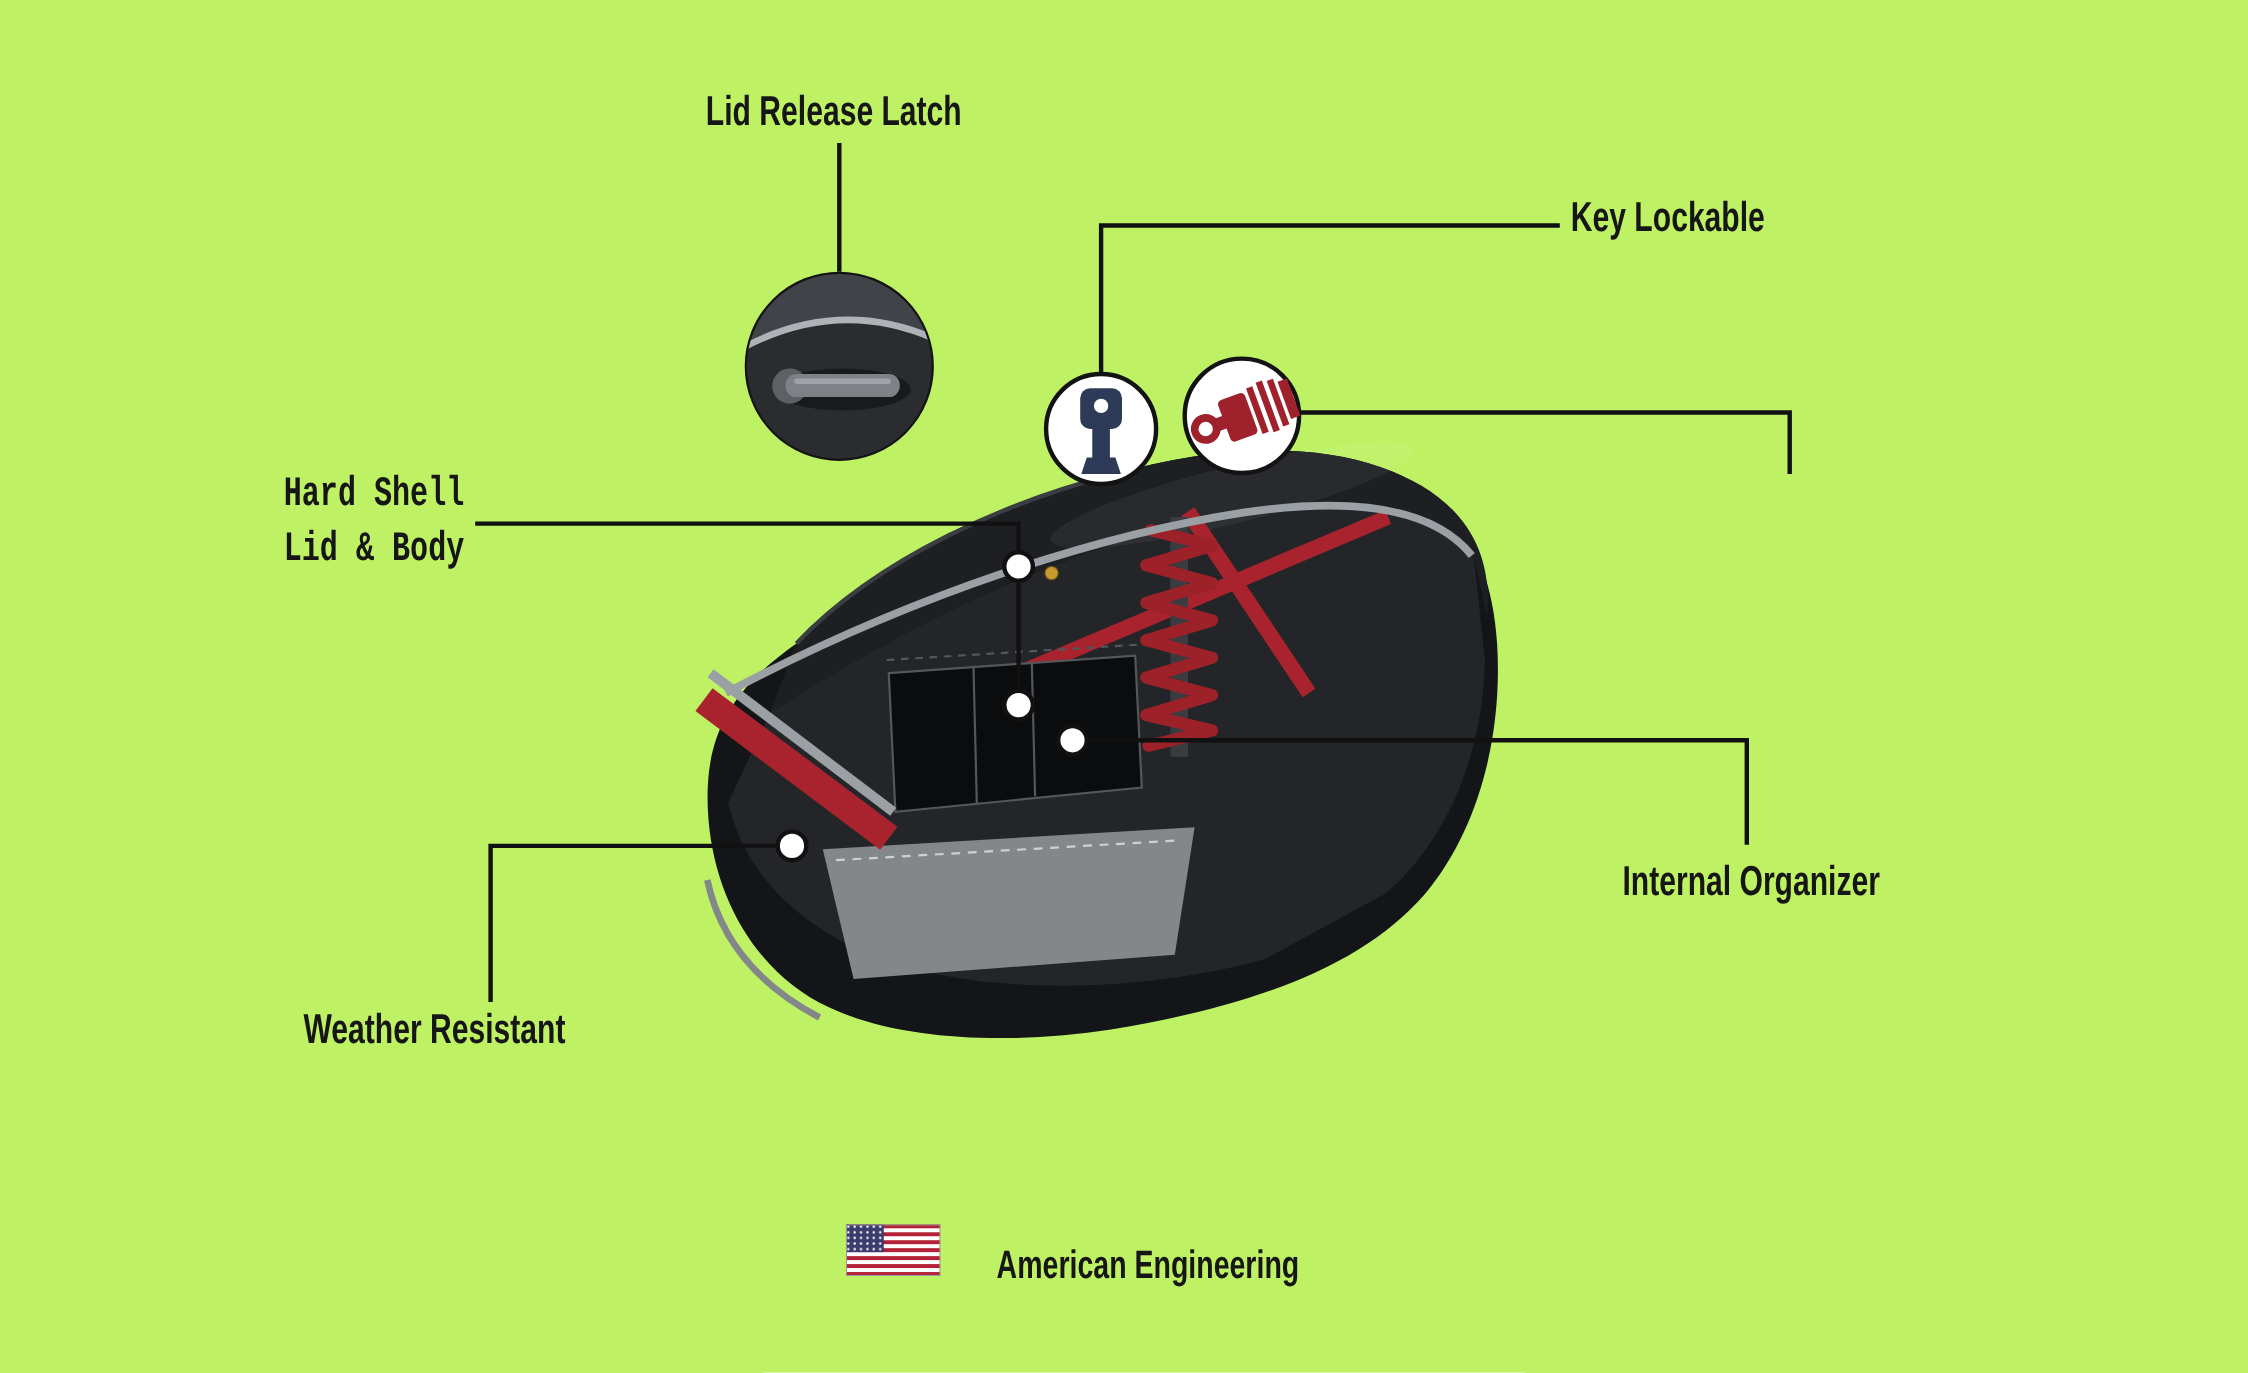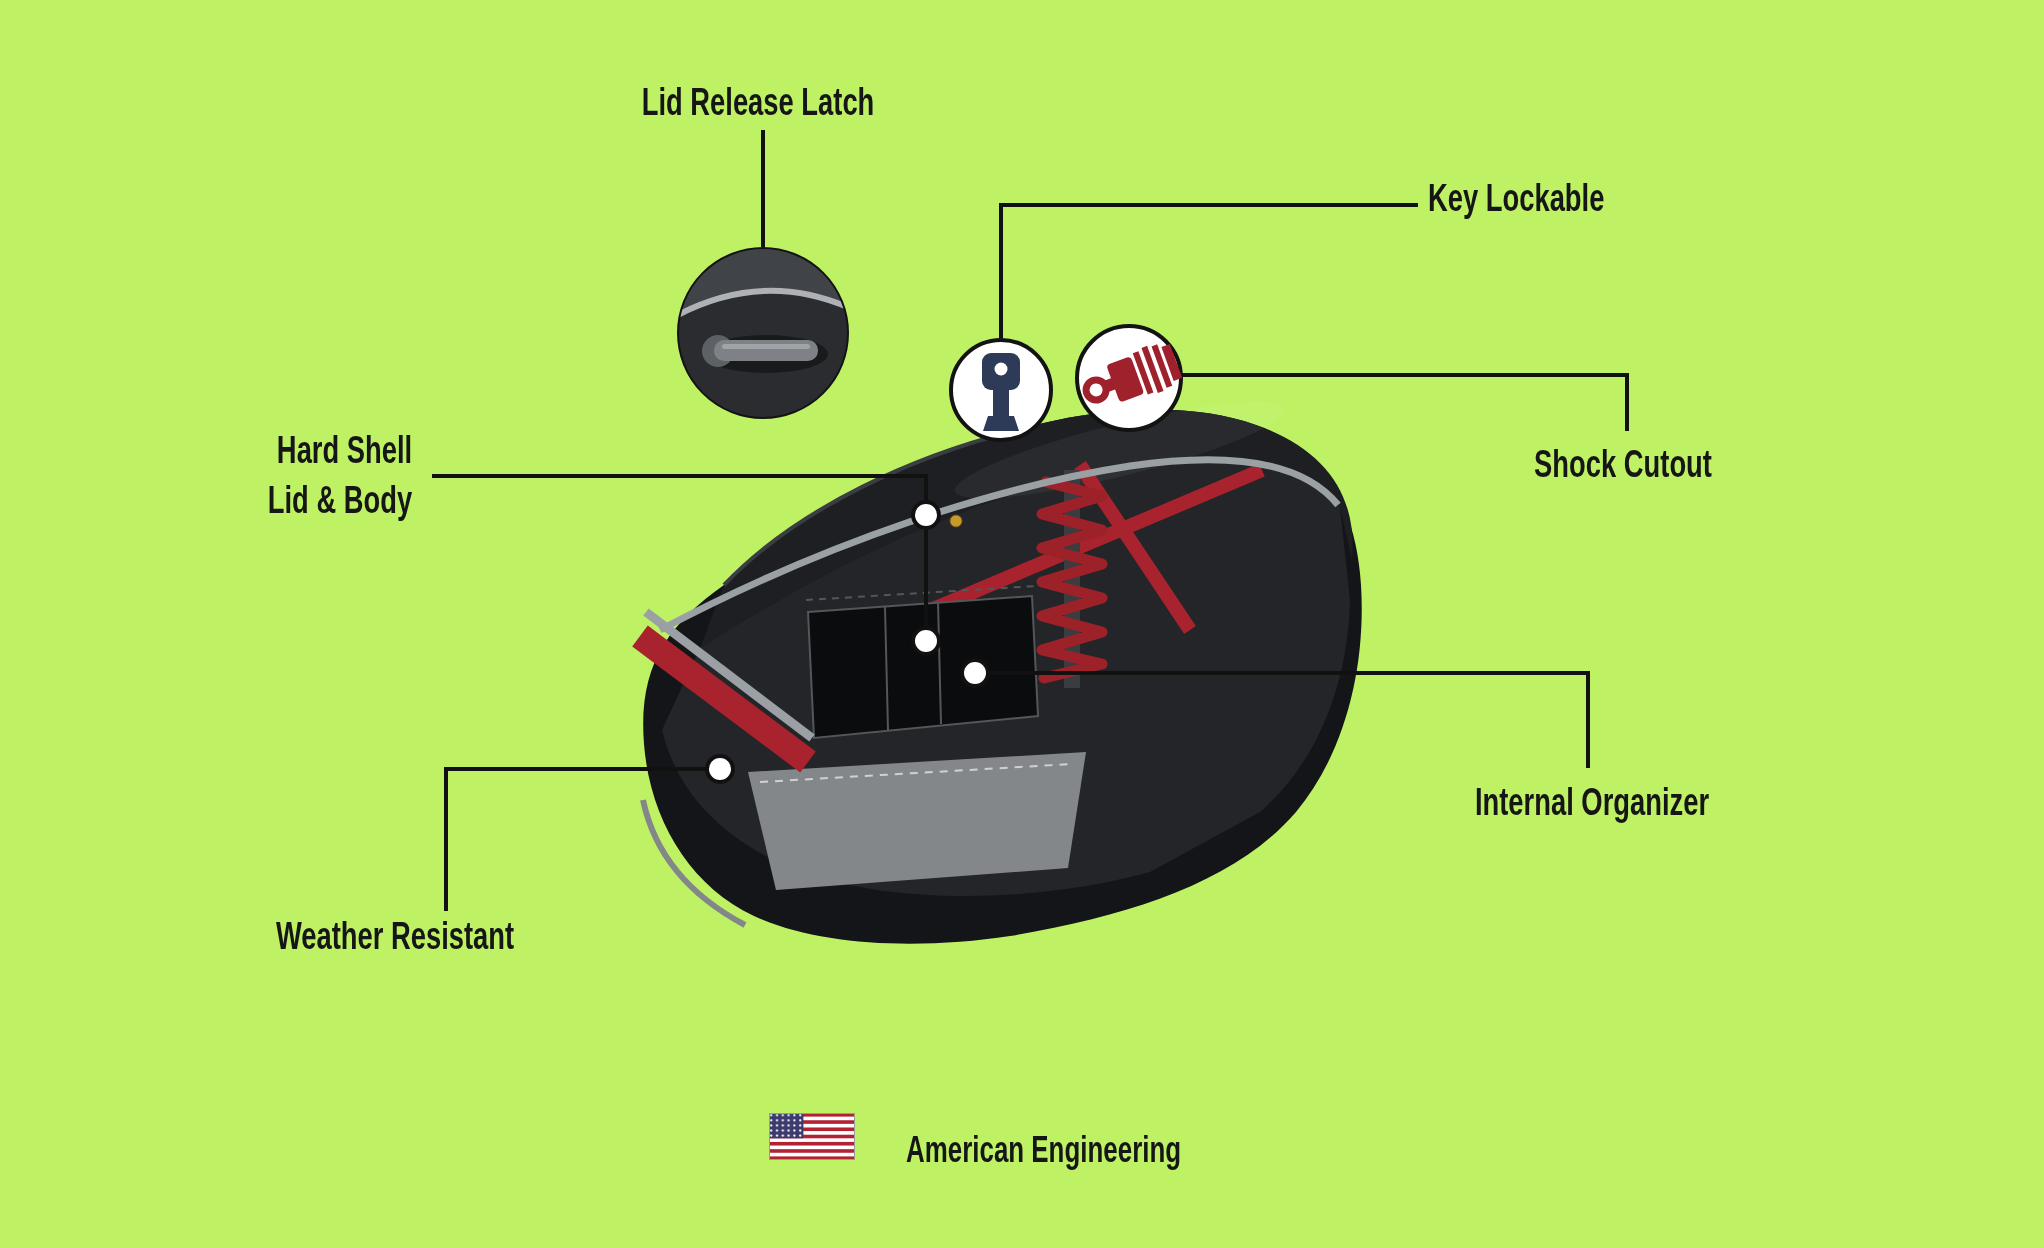--- a/index.html
+++ b/index.html
@@ -4,21 +4,21 @@
 <style>
   html,body{margin:0;padding:0;background:#fff;}
   #canvas{position:relative;width:2044px;height:1248px;background:#bef264;overflow:hidden;
           font-family:"Liberation Sans",sans-serif;}
   #art{position:absolute;left:0;top:0;}
   .label{position:absolute;font-weight:bold;font-size:38px;line-height:44px;color:#161616;white-space:nowrap;}
   .label .cond{display:inline-block;transform:scaleX(.72);letter-spacing:0;}
   .center{transform:translateX(-50%);}
   .center .cond{transform-origin:50% 50%;}
   .left .cond{transform-origin:0 50%;}
-  .two-line{text-align:right;line-height:50px;}
+  .two-line{text-align:left;line-height:50px;font-family:Liberation Mono, monospace;}
   .two-line .cond{display:block;}
   .tagline{font-size:36px;line-height:46px;}
   .flag{position:absolute;width:86px;height:47px;}
 </style>
 </head>
 <body>
 
 <div id="canvas">
 
   <svg id="art" width="2044" height="1248" viewBox="0 0 2044 1248">
@@ -120,23 +120,20 @@
 
   <div class="label left" style="left:1428px;top:176px">
     <span class="cond">Key Lockable</span>
   </div>
 
   <div class="label center two-line" style="left:340px;top:425px">
     <span class="cond">Hard Shell</span>
     <span class="cond">Lid &amp; Body</span>
   </div>
 
-  <div class="label center" style="left:1623px;top:442px">
-    <span class="cond">Shock Cutout</span>
-  </div>
 
   <div class="label center" style="left:395px;top:914px">
     <span class="cond">Weather Resistant</span>
   </div>
 
   <div class="label center" style="left:1592px;top:780px">
     <span class="cond">Internal Organizer</span>
   </div>
 
   <div class="flag" style="left:769px;top:1113px">

